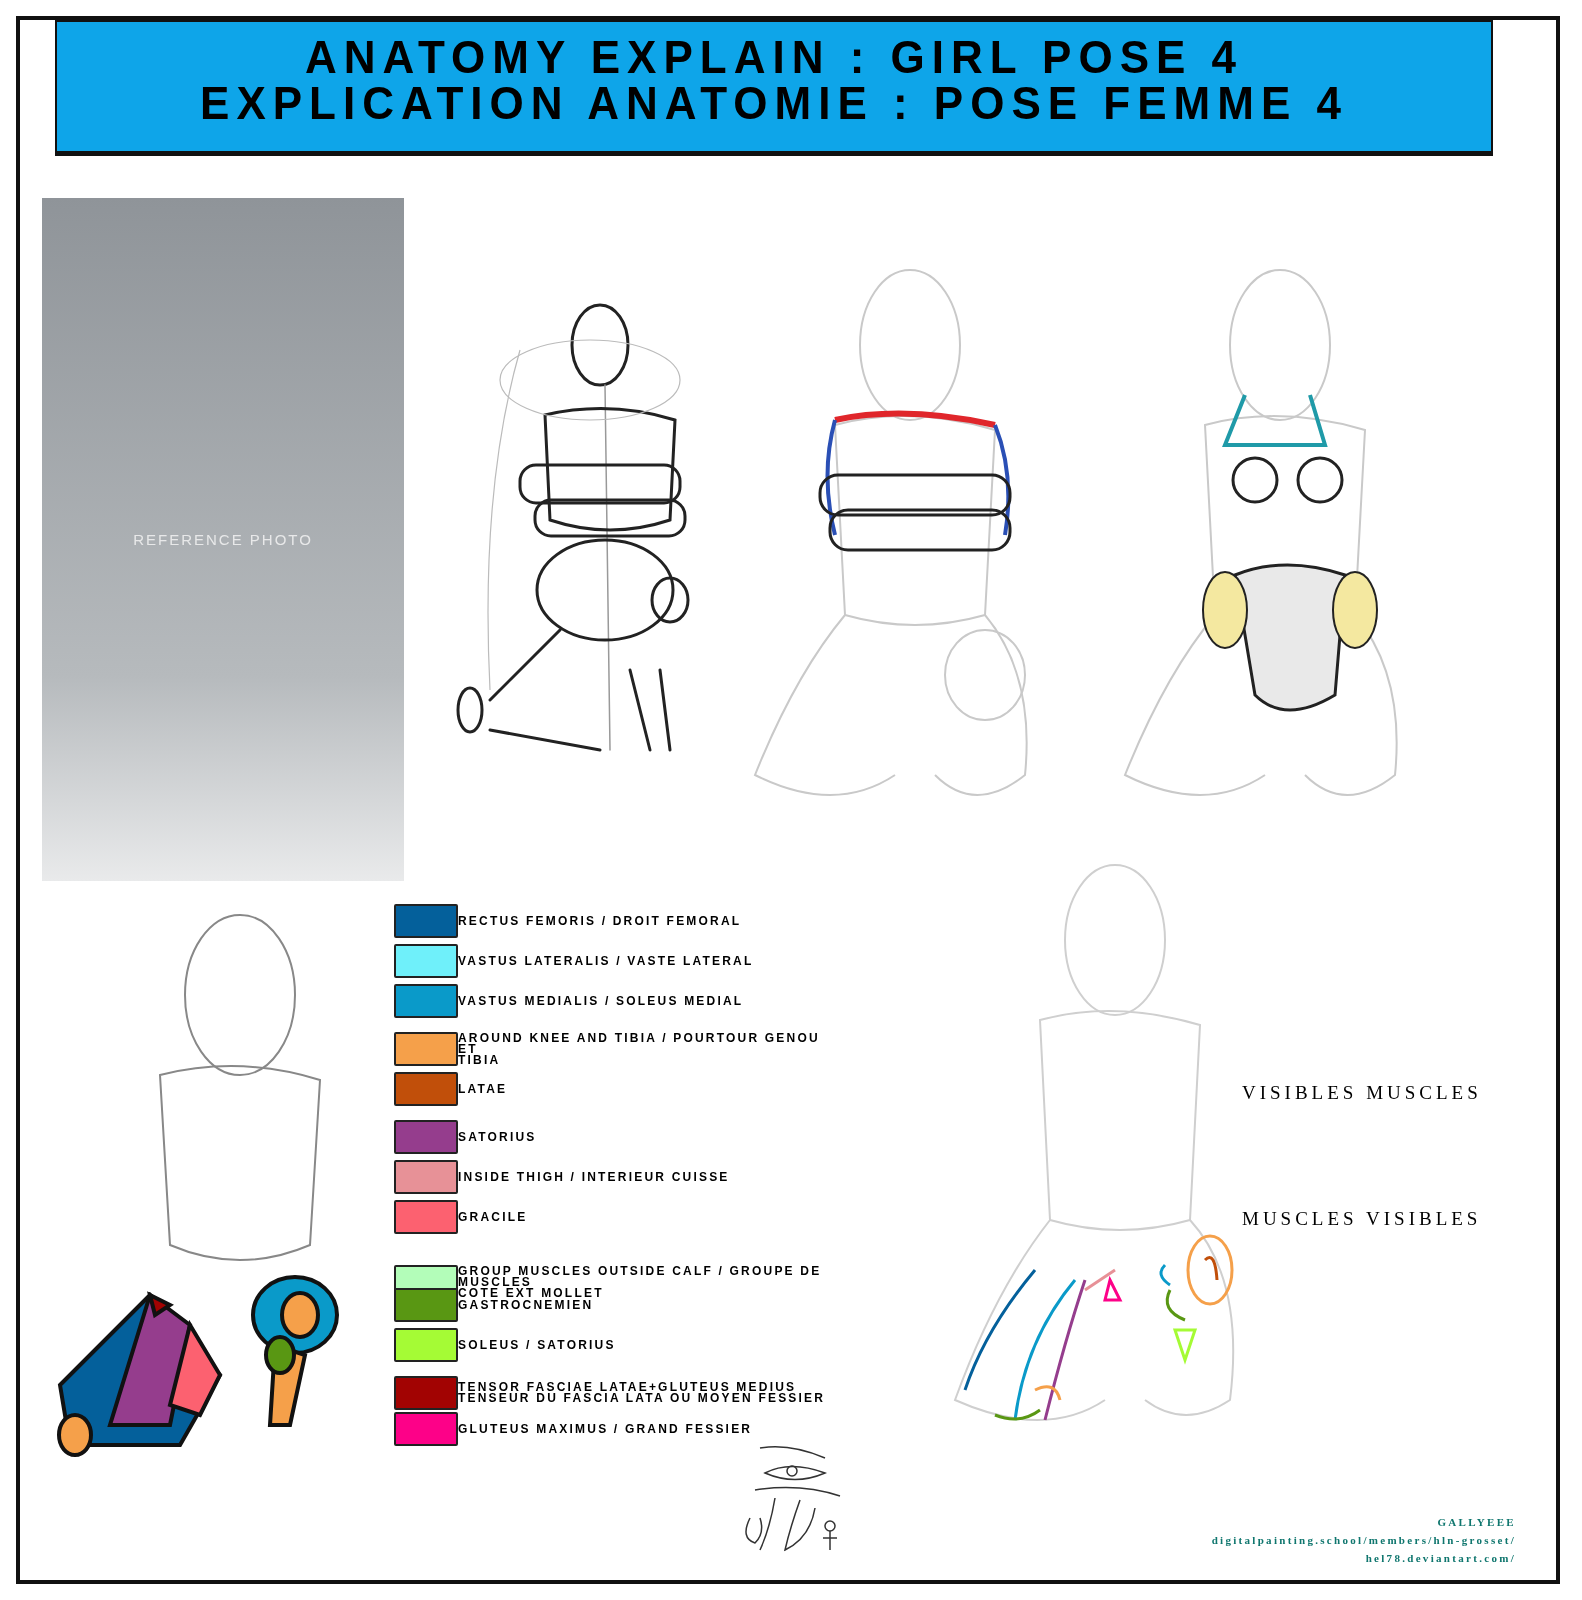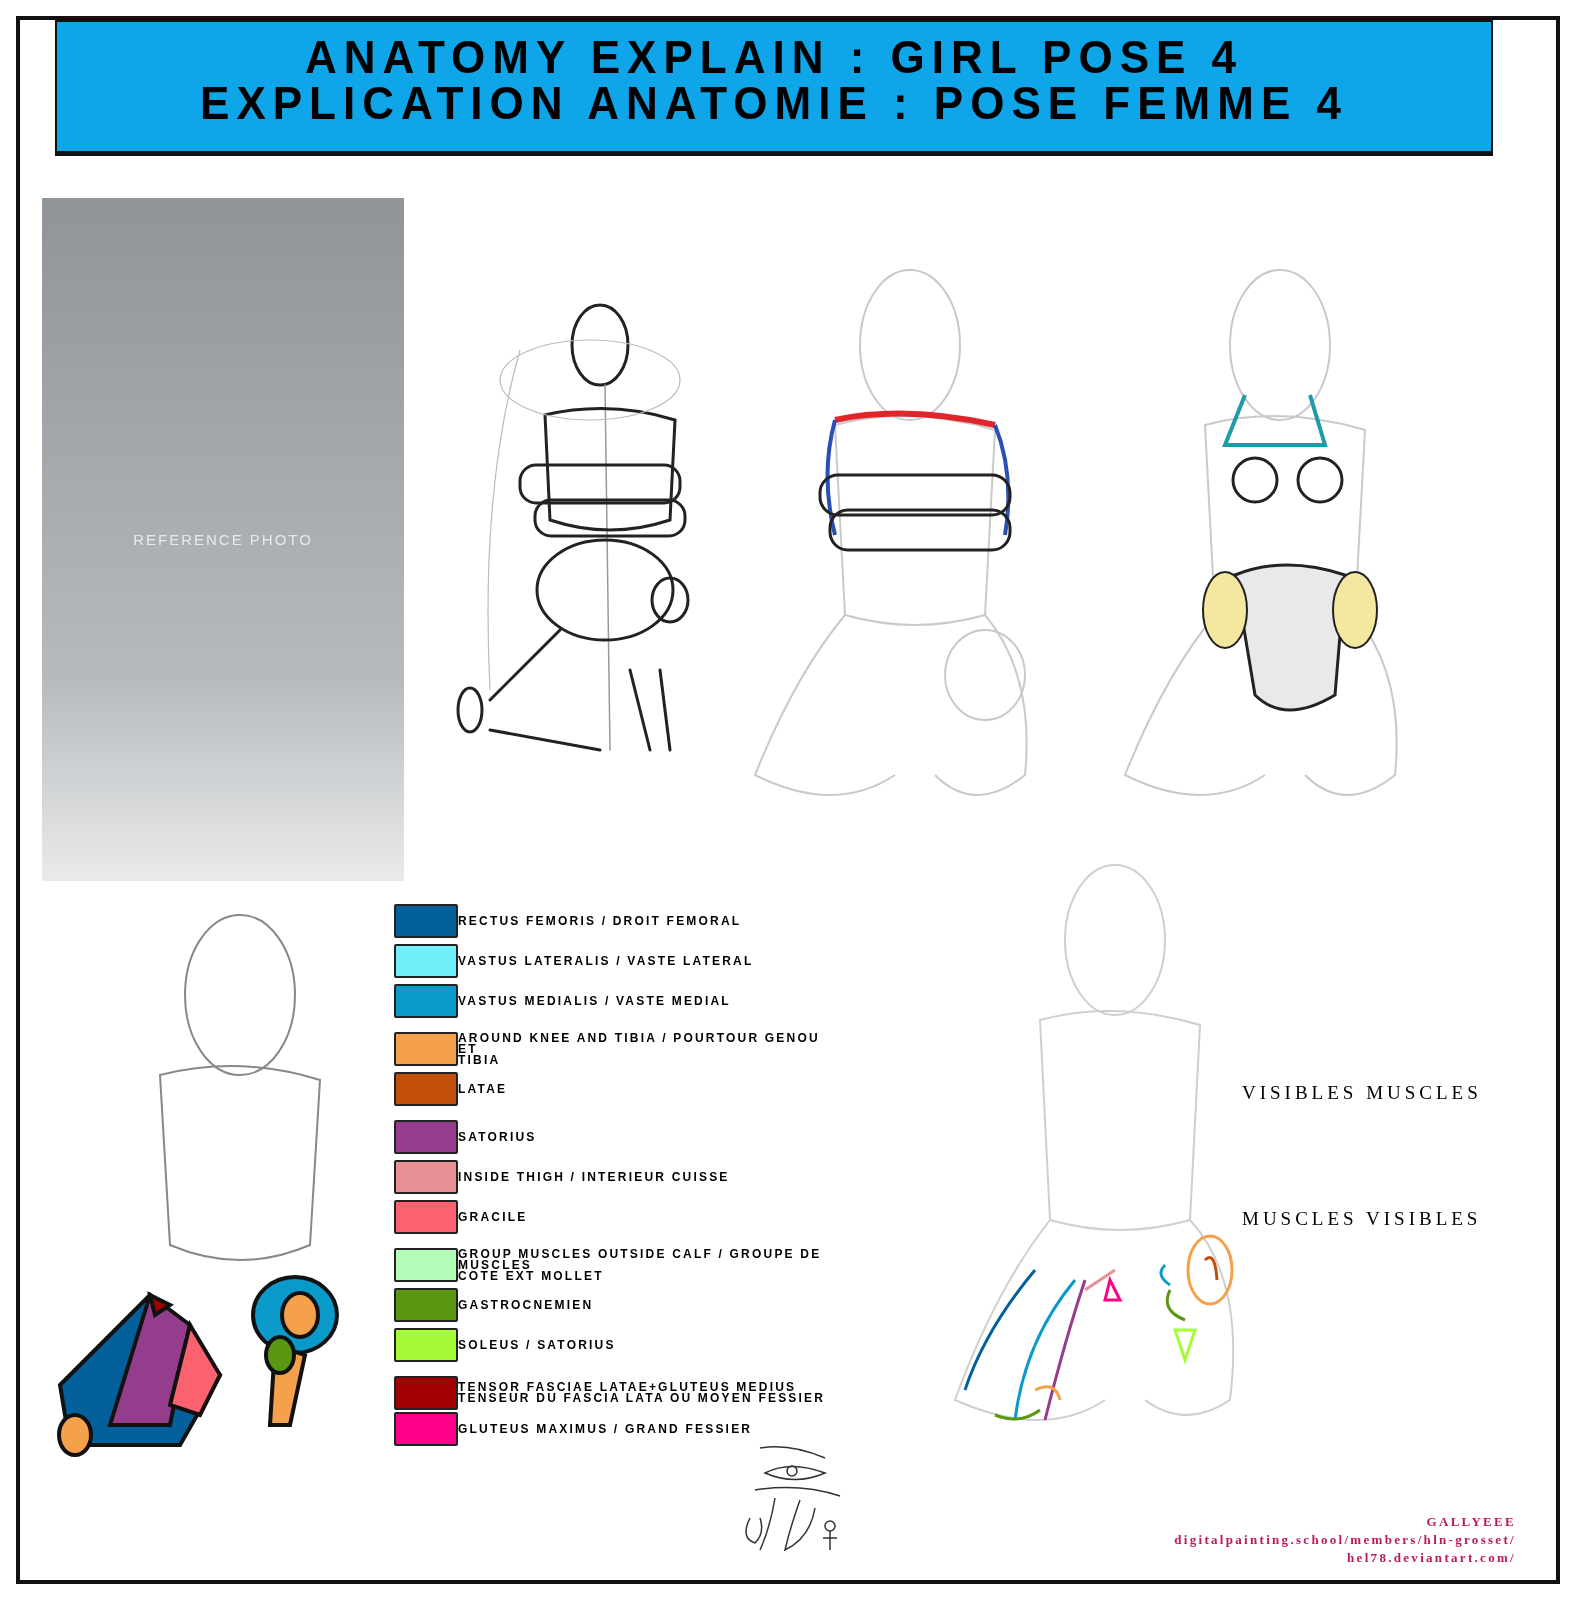--- a/index.html
+++ b/index.html
@@ -30,22 +30,22 @@
               box-sizing: border-box; flex: 0 0 auto; }
     .legend-label { font-weight: 700; font-size: 12px; letter-spacing: 2.2px;
                     color: #000; line-height: 11px; width: 370px; white-space: pre-line; }
 
     .side-label { position: absolute; font-family: "Liberation Serif", serif; font-weight: 400;
                   font-size: 19px; letter-spacing: 4px; color: #000; }
 
     .signature { position: absolute; left: 730px; top: 1438px; width: 120px; height: 118px; }
 
     .credits { position: absolute; right: 66px; top: 1513px; text-align: right;
-               font-family: "Liberation Serif", serif; font-weight: 700; font-size: 13px;
-               letter-spacing: 2.3px; line-height: 18px; color: #be185d; }
+               font-family: "Liberation Serif", serif; font-weight: 700; font-size: 11px;
+               letter-spacing: 2.3px; line-height: 18px; color: #0f766e; }
   </style>
 </head>
 <body>
 
 <div class="frame"></div>
 
 <div class="banner">
   <div class="line">ANATOMY EXPLAIN : GIRL POSE 4</div>
   <div class="line">EXPLICATION ANATOMIE : POSE FEMME 4</div>
 </div>
@@ -159,21 +159,21 @@
   <div class="legend-row" style="top:0px;">
     <div class="swatch" style="background:#04609b;"></div>
     <div class="legend-label">RECTUS FEMORIS / DROIT FEMORAL</div>
   </div>
   <div class="legend-row" style="top:40px;">
     <div class="swatch" style="background:#6ff0fa;"></div>
     <div class="legend-label">VASTUS LATERALIS / VASTE LATERAL</div>
   </div>
   <div class="legend-row" style="top:80px;">
     <div class="swatch" style="background:#0a9ac9;"></div>
-    <div class="legend-label">VASTUS MEDIALIS / VASTE MEDIAL</div>
+    <div class="legend-label">VASTUS MEDIALIS / SOLEUS MEDIAL</div>
   </div>
   <div class="legend-row" style="top:128px;">
     <div class="swatch" style="background:#f5a04a;"></div>
     <div class="legend-label">AROUND KNEE AND TIBIA / POURTOUR GENOU ET
 TIBIA</div>
   </div>
   <div class="legend-row" style="top:168px;">
     <div class="swatch" style="background:#c14f0a;"></div>
     <div class="legend-label">LATAE</div>
   </div>
@@ -182,21 +182,21 @@
     <div class="legend-label">SATORIUS</div>
   </div>
   <div class="legend-row" style="top:256px;">
     <div class="swatch" style="background:#e79197;"></div>
     <div class="legend-label">INSIDE THIGH / INTERIEUR CUISSE</div>
   </div>
   <div class="legend-row" style="top:296px;">
     <div class="swatch" style="background:#fc6170;"></div>
     <div class="legend-label">GRACILE</div>
   </div>
-  <div class="legend-row" style="top:344px;">
+  <div class="legend-row" style="top:361px;">
     <div class="swatch" style="background:#b3fdb9;"></div>
     <div class="legend-label">GROUP MUSCLES OUTSIDE CALF / GROUPE DE MUSCLES
 COTE EXT MOLLET</div>
   </div>
   <div class="legend-row" style="top:384px;">
     <div class="swatch" style="background:#599713;"></div>
     <div class="legend-label">GASTROCNEMIEN</div>
   </div>
   <div class="legend-row" style="top:424px;">
     <div class="swatch" style="background:#a5fb35;"></div>

